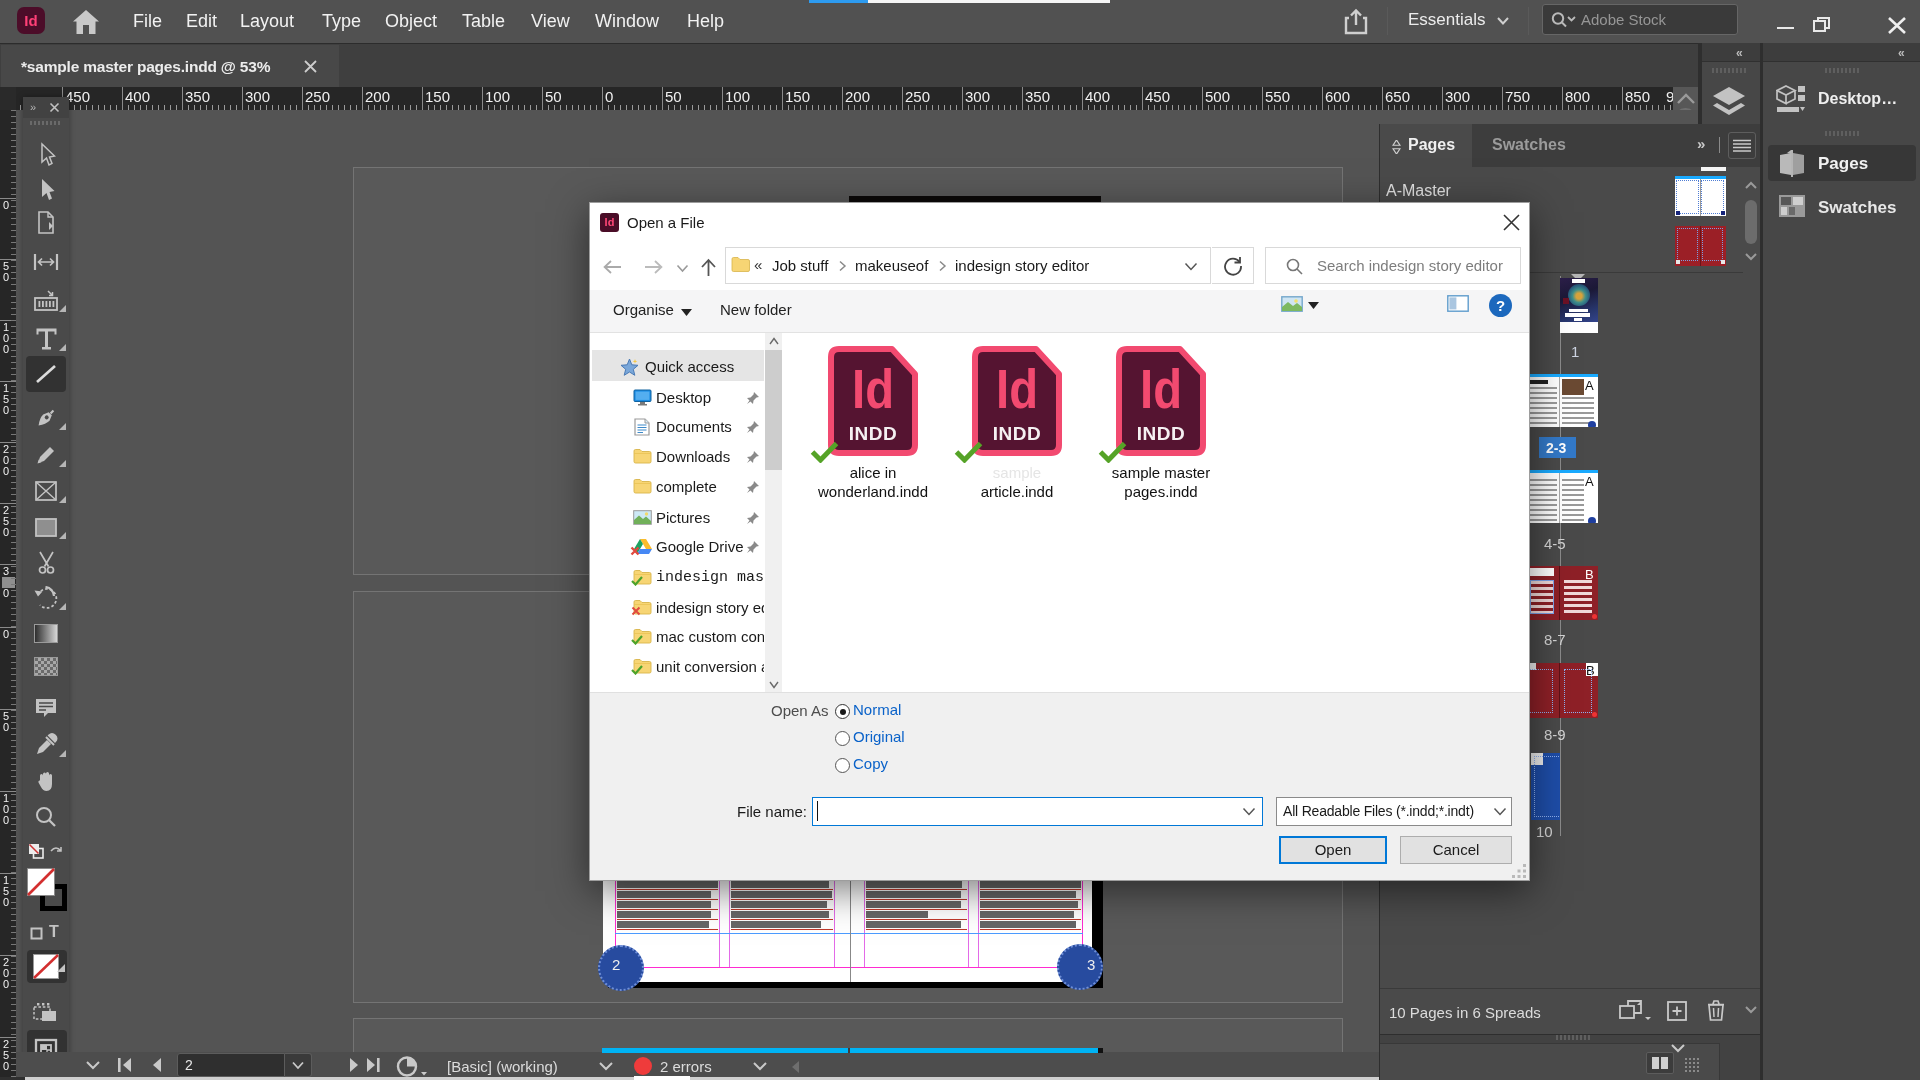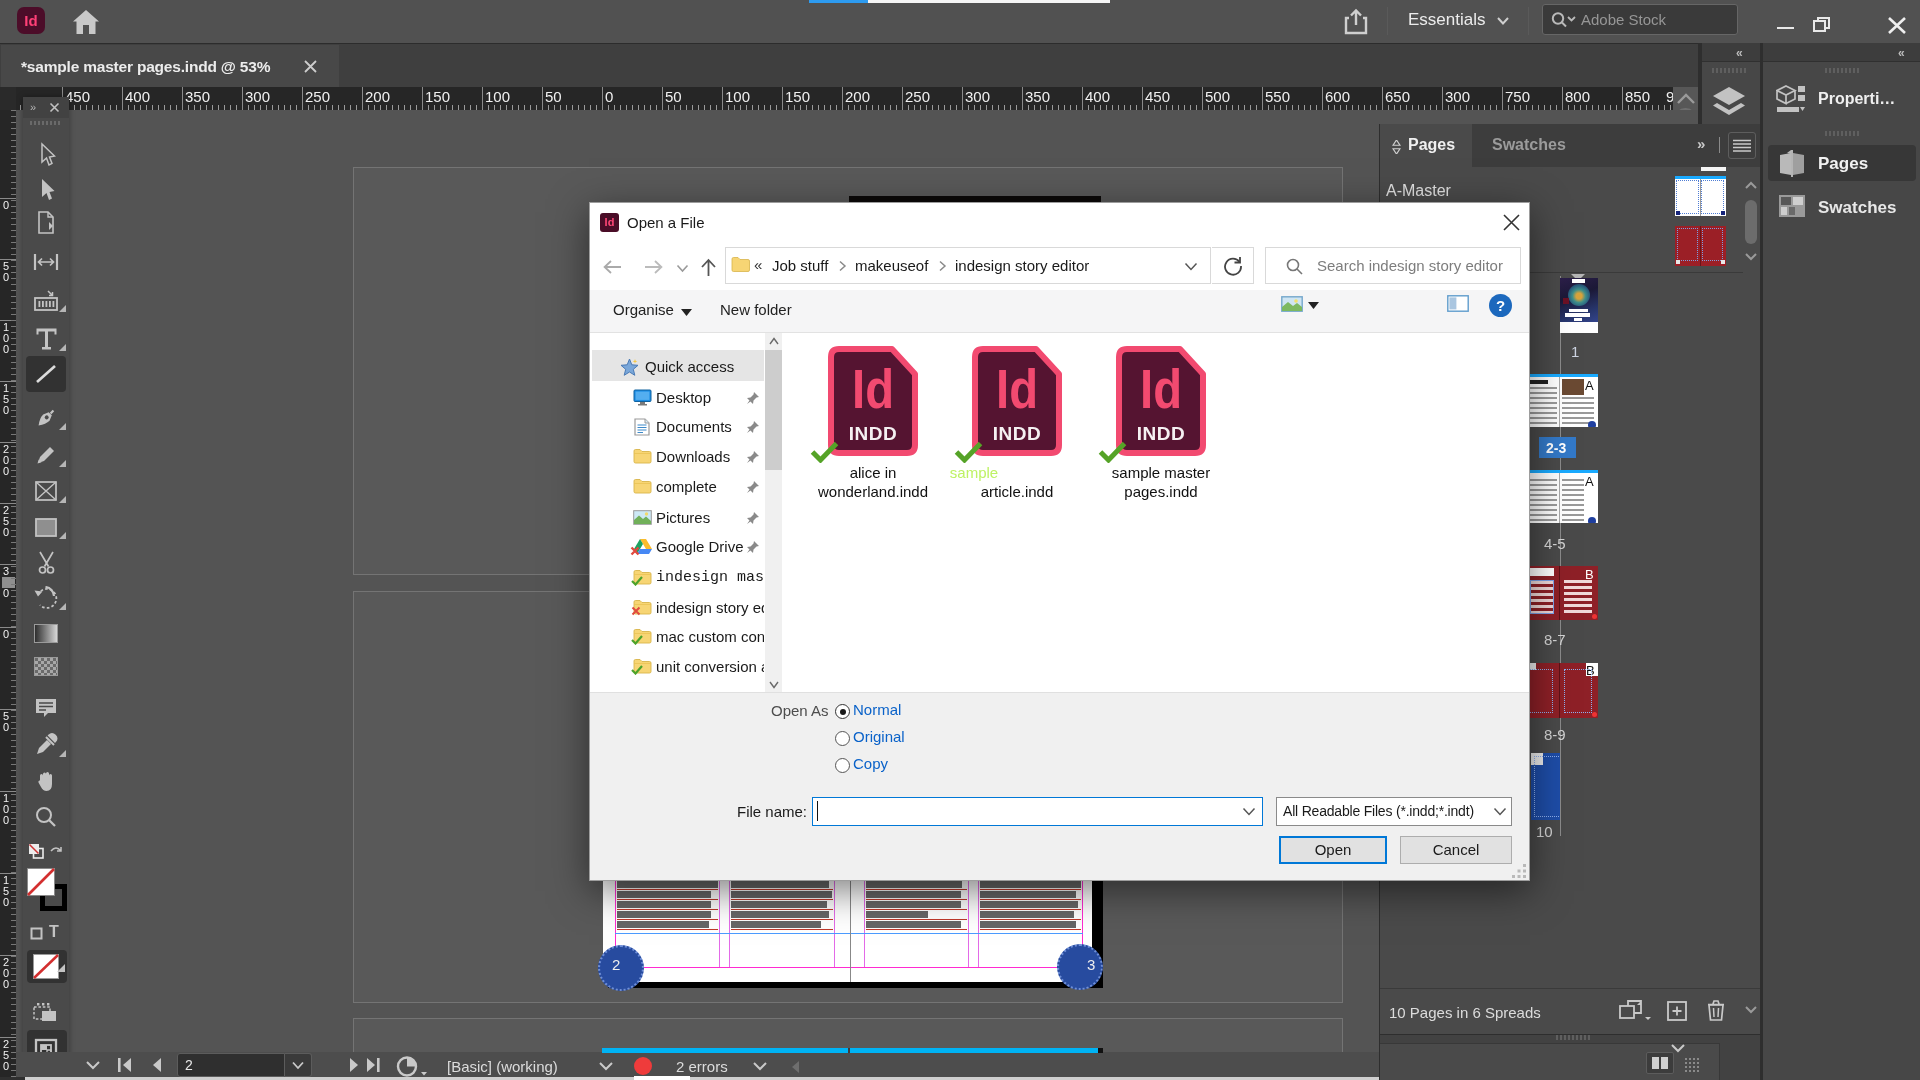--- a/index.html
+++ b/index.html
@@ -13,20 +13,31 @@
 
 <div class="abs" style="left:0;top:0;width:1920px;height:43px;background:#515151;"></div>
 <div class="abs" style="left:809px;top:0;width:59px;height:3px;background:#2d9bf0;"></div>
 <div class="abs" style="left:868px;top:0;width:242px;height:3px;background:#f5f5f5;"></div>
 
 <div class="abs" style="left:17px;top:7px;width:28px;height:27px;background:#4c0d29;border-radius:7px;color:#ff4077;font-weight:bold;font-size:15px;text-align:center;line-height:27px;">Id</div>
 
 <svg class="abs" style="left:72px;top:9px;" width="28" height="26" viewBox="0 0 28 26">
   <path d="M14 1 L27 12.5 L23.5 12.5 L23.5 25 L17 25 L17 16 L11 16 L11 25 L4.5 25 L4.5 12.5 L1 12.5 Z" fill="#c9c9c9"></path>
 </svg>
+<div class="abs" style="left:0;top:0;width:1340px;height:43px;color:#f2f2f2;font-size:18px;">
+  <span class="abs" style="left:133px;top:11px;">File</span>
+  <span class="abs" style="left:186px;top:11px;">Edit</span>
+  <span class="abs" style="left:240px;top:11px;">Layout</span>
+  <span class="abs" style="left:322px;top:11px;">Type</span>
+  <span class="abs" style="left:385px;top:11px;">Object</span>
+  <span class="abs" style="left:462px;top:11px;">Table</span>
+  <span class="abs" style="left:531px;top:11px;">View</span>
+  <span class="abs" style="left:595px;top:11px;">Window</span>
+  <span class="abs" style="left:687px;top:11px;">Help</span>
+</div>
 
 <svg class="abs" style="left:1342px;top:8px;" width="28" height="28" viewBox="0 0 28 28">
   <path d="M7 10 L4 10 L4 25 L24 25 L24 10 L21 10" fill="none" stroke="#cfcfcf" stroke-width="2.4"></path>
   <path d="M14 17 L14 3 M9 7.5 L14 2.5 L19 7.5" fill="none" stroke="#cfcfcf" stroke-width="2.4"></path>
 </svg>
 <div class="abs" style="left:1387px;top:7px;width:1px;height:28px;background:#5a5a5a;"></div>
 <div class="abs" style="left:1408px;top:10px;color:#ececec;font-size:17px;">Essentials</div>
 <svg class="abs" style="left:1496px;top:16px;" width="14" height="10" viewBox="0 0 14 10">
       <path d="M2 2 L7 7.5 L12 2" fill="none" stroke="#cfcfcf" stroke-width="2"></path>
     </svg>
@@ -886,21 +897,21 @@
 <svg class="abs" style="left:396px;top:1056px;" width="32" height="21" viewBox="0 0 32 21">
   <circle cx="11" cy="10.5" r="9" fill="none" stroke="#c9c9c9" stroke-width="2.4"></circle>
   <path d="M11 10.5 L11 1.5 A 9 9 0 0 1 20 10.5 Z" fill="#c9c9c9"></path>
   <path d="M25 16 L28 19.5 L31 16" fill="#c9c9c9"></path>
 </svg>
 <div class="abs" style="left:447px;top:1058px;color:#dcdcdc;font-size:15px;">[Basic] (working)</div>
 <svg class="abs" style="left:598px;top:1061px;" width="16" height="10" viewBox="0 0 16 10">
       <path d="M2 2 L8 8 L14 2" fill="none" stroke="#c9c9c9" stroke-width="2"></path>
     </svg>
 <div class="abs" style="left:634px;top:1057px;width:18px;height:18px;border-radius:50%;background:#ef3b3b;"></div>
-<div class="abs" style="left:676px;top:1058px;color:#dcdcdc;font-size:15px;">2 errors</div>
+<div class="abs" style="left:660px;top:1058px;color:#dcdcdc;font-size:15px;">2 errors</div>
 <svg class="abs" style="left:752px;top:1061px;" width="16" height="10" viewBox="0 0 16 10">
       <path d="M2 2 L8 8 L14 2" fill="none" stroke="#c9c9c9" stroke-width="2"></path>
     </svg>
 <svg class="abs" style="left:790px;top:1060px;" width="10" height="14" viewBox="0 0 10 14">
       <path d="M9 1 L2 7 L9 13 Z" fill="#6e6e6e"></path>
     </svg>
 
 <div class="abs" style="left:25px;top:1077px;width:1895px;height:3px;background:#cfcfcf;"></div>
 <div class="abs" style="left:634px;top:1076px;width:56px;height:4px;background:#ffffff;"></div>
 <div class="abs" style="left:0;top:1077px;width:25px;height:3px;background:#2f2f2f;"></div>
@@ -921,21 +932,21 @@
 <div class="abs" style="left:1898px;top:46px;color:#bdbdbd;font-size:12px;font-weight:bold;">« </div>
 <div class="abs" style="left:1825px;top:68px;width:34px;height:5px;background:repeating-linear-gradient(90deg,#5f5f5f 0 2px,transparent 2px 4px);"></div>
 
 <svg class="abs" style="left:1776px;top:84px;" width="30" height="30" viewBox="0 0 30 30">
   <path d="M10 2 L19 6.5 L10 11 L1 6.5 Z M1 6.5 L1 15 L10 19.5 L10 11 M19 6.5 L19 15 L10 19.5" fill="none" stroke="#c2c2c2" stroke-width="1.7"></path>
   <rect x="22" y="2" width="7" height="6" fill="#c2c2c2"></rect>
   <rect x="22" y="11" width="7" height="6" fill="#c2c2c2"></rect>
   <rect x="1" y="23" width="22" height="5" fill="#c2c2c2"></rect>
   <path d="M24 23 L29 23 L26.5 27 Z" fill="#c2c2c2"></path>
 </svg>
-<div class="abs" style="left:1818px;top:90px;color:#efefef;font-size:16px;font-weight:bold;">Properti…</div>
+<div class="abs" style="left:1818px;top:90px;color:#efefef;font-size:16px;font-weight:bold;">Desktop…</div>
 <div class="abs" style="left:1825px;top:131px;width:34px;height:5px;background:repeating-linear-gradient(90deg,#5f5f5f 0 2px,transparent 2px 4px);"></div>
 
 <div class="abs" style="left:1768px;top:145px;width:148px;height:36px;background:#373737;border-radius:4px;"></div>
 <svg class="abs" style="left:1778px;top:149px;" width="28" height="29" viewBox="0 0 28 29">
   <path d="M13 4 L2 6 L2 24 L13 26 Z" fill="#b9b9b9"></path>
   <path d="M15 4 L26 6 L26 24 L15 26 Z" fill="#9f9f9f"></path>
   <rect x="13.2" y="1" width="1.6" height="27" fill="#d5d5d5"></rect>
   <path d="M9 4 L13 1 L13 5 Z" fill="#b9b9b9"></path>
 </svg>
 <div class="abs" style="left:1818px;top:154px;color:#f2f2f2;font-size:17px;font-weight:bold;">Pages</div>
@@ -1284,21 +1295,21 @@
 <div class="abs" style="left:801px;top:464px;width:144px;text-align:center;color:#111;font-size:15px;">alice in</div>
 <div class="abs" style="left:801px;top:483px;width:144px;text-align:center;color:#111;font-size:15px;">wonderland.indd</div>
 <svg class="abs" style="left:972px;top:346px;" width="90" height="110" viewBox="0 0 90 110">
 <path d="M11 3 H64 L87 28 V99 Q87 107 79 107 H11 Q3 107 3 99 V11 Q3 3 11 3 Z" fill="#551431" stroke="#f24a70" stroke-width="6" stroke-linejoin="round"></path>
 <text x="45" y="62" font-family="Liberation Sans,sans-serif" font-size="56" font-weight="bold" fill="#f24a70" text-anchor="middle" textLength="42" lengthAdjust="spacingAndGlyphs">Id</text>
 <text x="45" y="94" font-family="Liberation Sans,sans-serif" font-size="19" font-weight="bold" fill="#f5f0f2" text-anchor="middle" letter-spacing="0.5">INDD</text>
 </svg>
 <svg class="abs" style="left:954px;top:441px;" width="29" height="22" viewBox="0 0 29 22">
         <path d="M2.5 11 L10.5 19 L26.5 2.5" fill="none" stroke="#55a327" stroke-width="5"></path>
       </svg>
-<div class="abs" style="left:902px;top:464px;width:144px;text-align:center;color:#bef264;font-size:15px;">sample</div>
+<div class="abs" style="left:945px;top:464px;width:144px;text-align:center;color:#e5e5e5;font-size:15px;">sample</div>
 <div class="abs" style="left:945px;top:483px;width:144px;text-align:center;color:#111;font-size:15px;">article.indd</div>
 <svg class="abs" style="left:1116px;top:346px;" width="90" height="110" viewBox="0 0 90 110">
 <path d="M11 3 H64 L87 28 V99 Q87 107 79 107 H11 Q3 107 3 99 V11 Q3 3 11 3 Z" fill="#551431" stroke="#f24a70" stroke-width="6" stroke-linejoin="round"></path>
 <text x="45" y="62" font-family="Liberation Sans,sans-serif" font-size="56" font-weight="bold" fill="#f24a70" text-anchor="middle" textLength="42" lengthAdjust="spacingAndGlyphs">Id</text>
 <text x="45" y="94" font-family="Liberation Sans,sans-serif" font-size="19" font-weight="bold" fill="#f5f0f2" text-anchor="middle" letter-spacing="0.5">INDD</text>
 </svg>
 <svg class="abs" style="left:1098px;top:441px;" width="29" height="22" viewBox="0 0 29 22">
         <path d="M2.5 11 L10.5 19 L26.5 2.5" fill="none" stroke="#55a327" stroke-width="5"></path>
       </svg>
 <div class="abs" style="left:1089px;top:464px;width:144px;text-align:center;color:#111;font-size:15px;">sample master</div>

